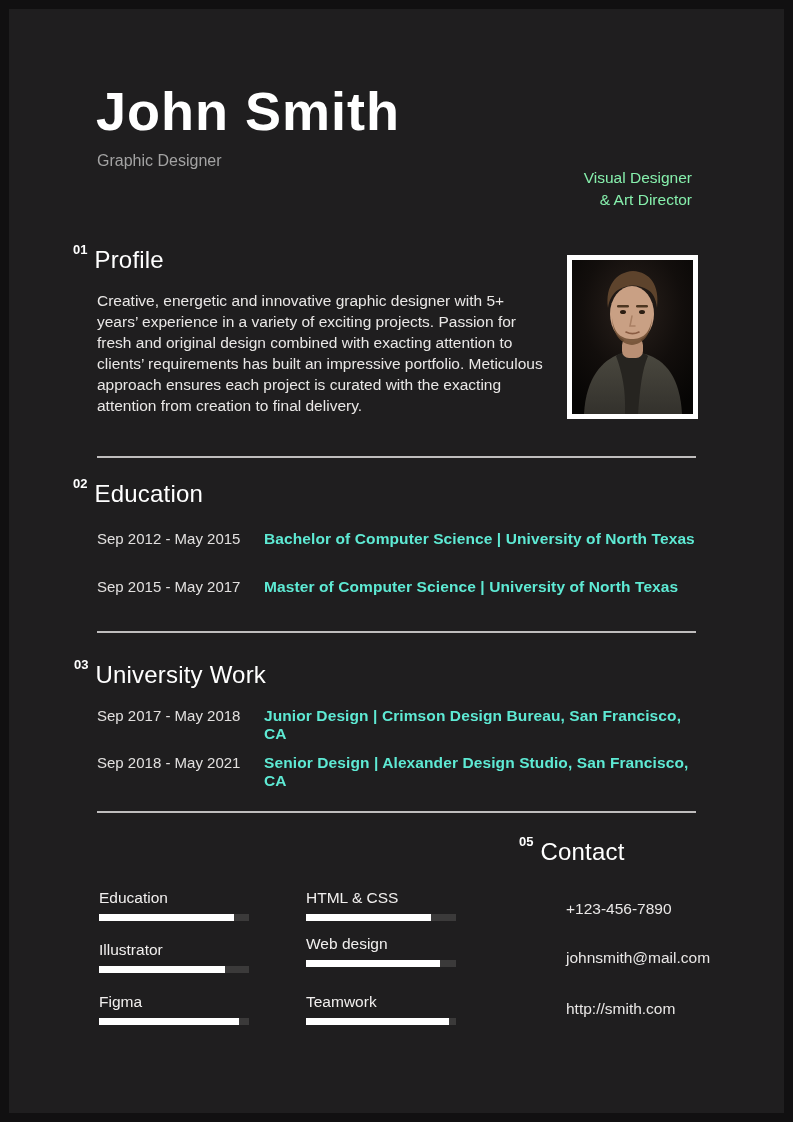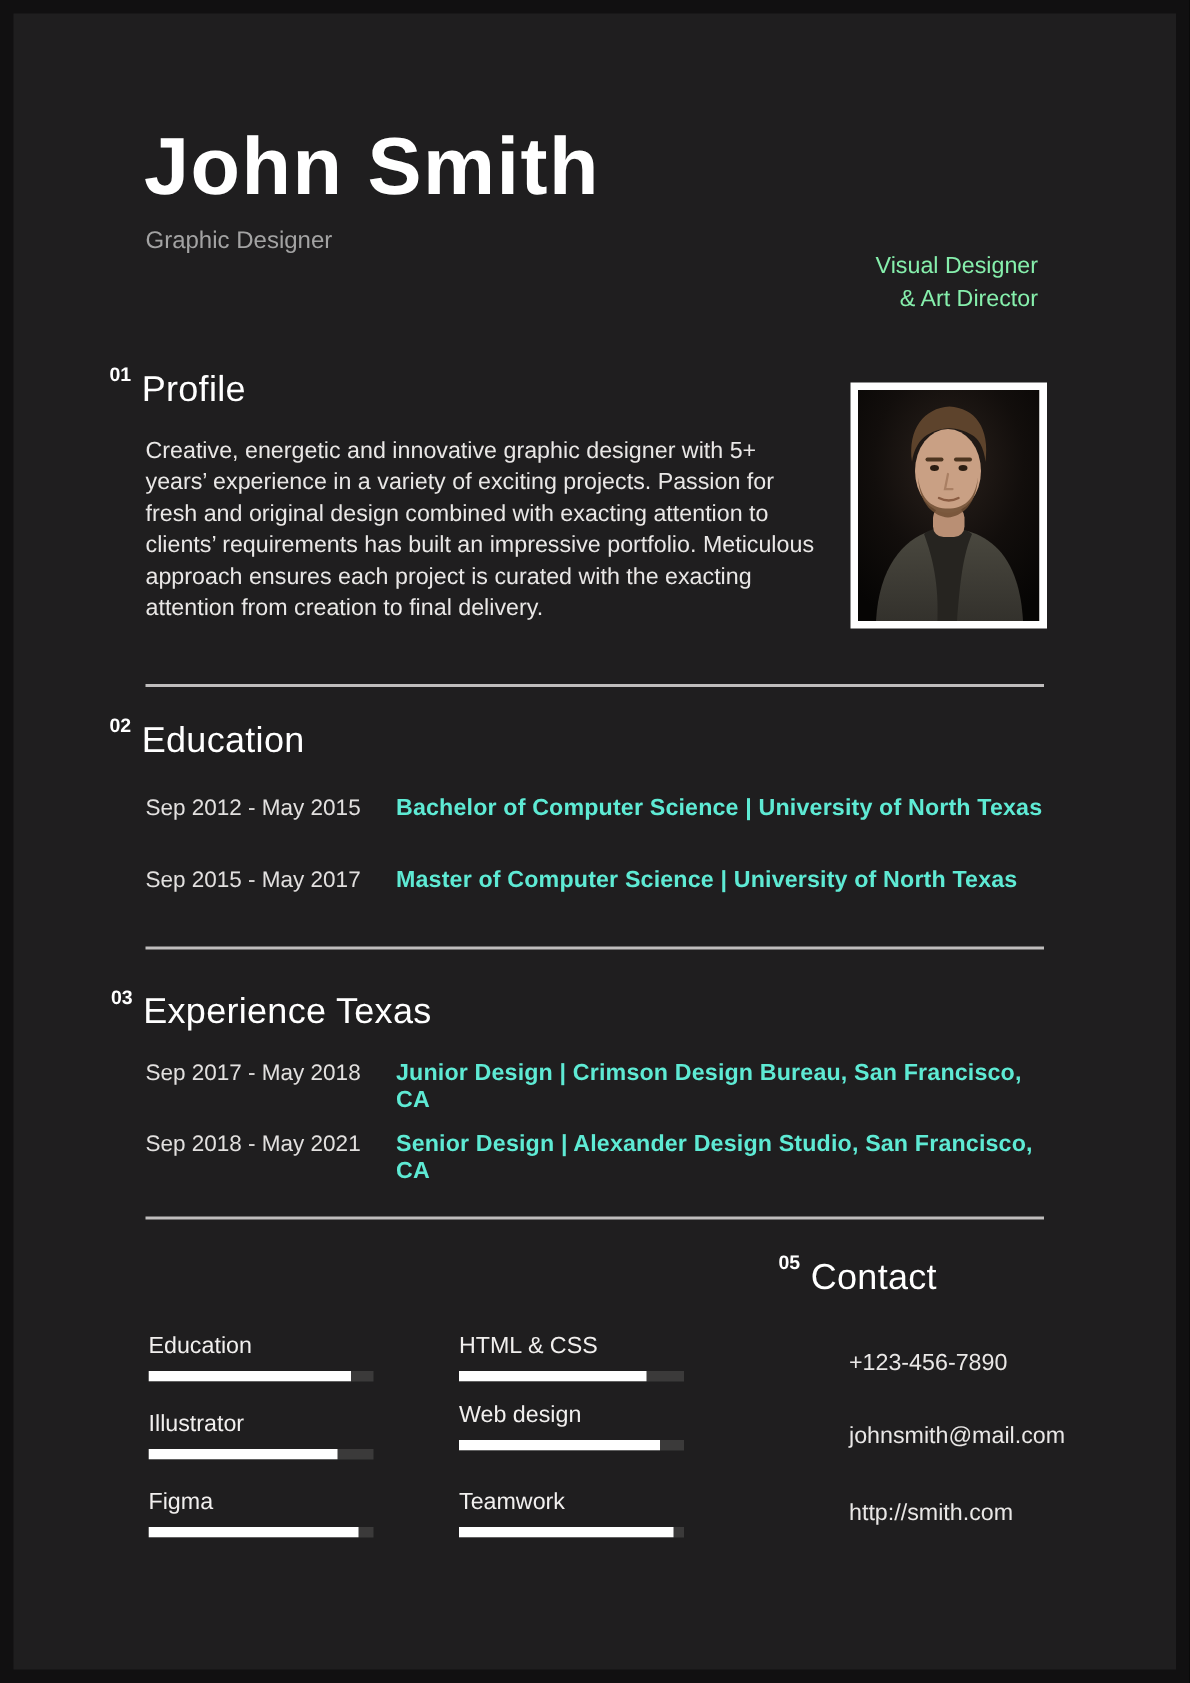--- a/index.html
+++ b/index.html
@@ -115,21 +115,21 @@
   </div>
   <div class="row" style="top:578px;">
     <span class="date">Sep 2015 - May 2017</span>
     <span class="detail">Master of Computer Science | University of North Texas</span>
   </div>
 
   <div class="abs divider div-2"></div>
 
   <div class="sec-head" style="left:74px; top:642px;margin-top:16px;">
     <span class="sec-num">03</span>
-    <span class="sec-title">Experience Texas</span>
+    <span class="sec-title">University Work</span>
   </div>
   <div class="row" style="top:707px;">
     <span class="date">Sep 2017 - May 2018</span>
     <span class="detail">Junior Design | Crimson Design Bureau, San Francisco, CA</span>
   </div>
   <div class="row" style="top:754px;">
     <span class="date">Sep 2018 - May 2021</span>
     <span class="detail">Senior Design | Alexander Design Studio, San Francisco, CA</span>
   </div>
 

